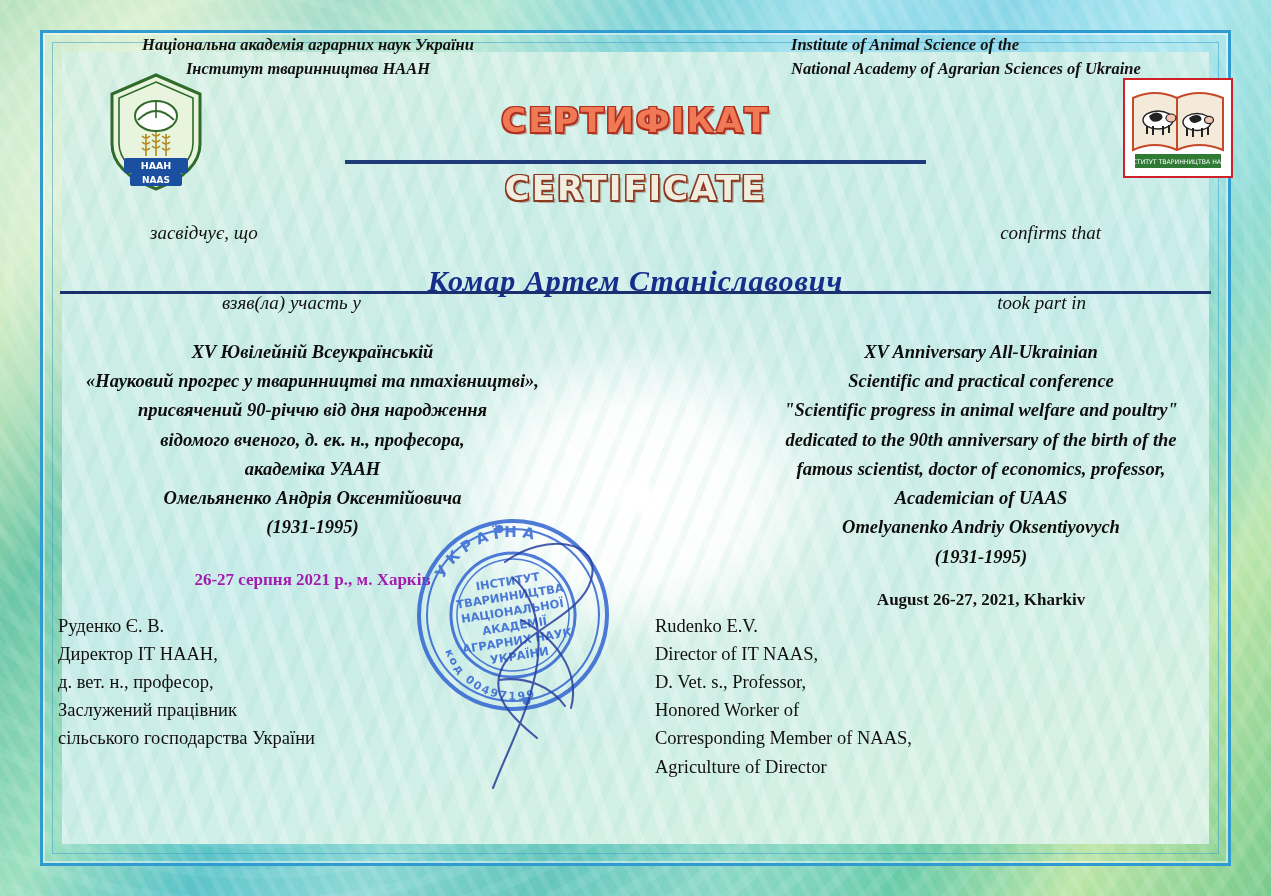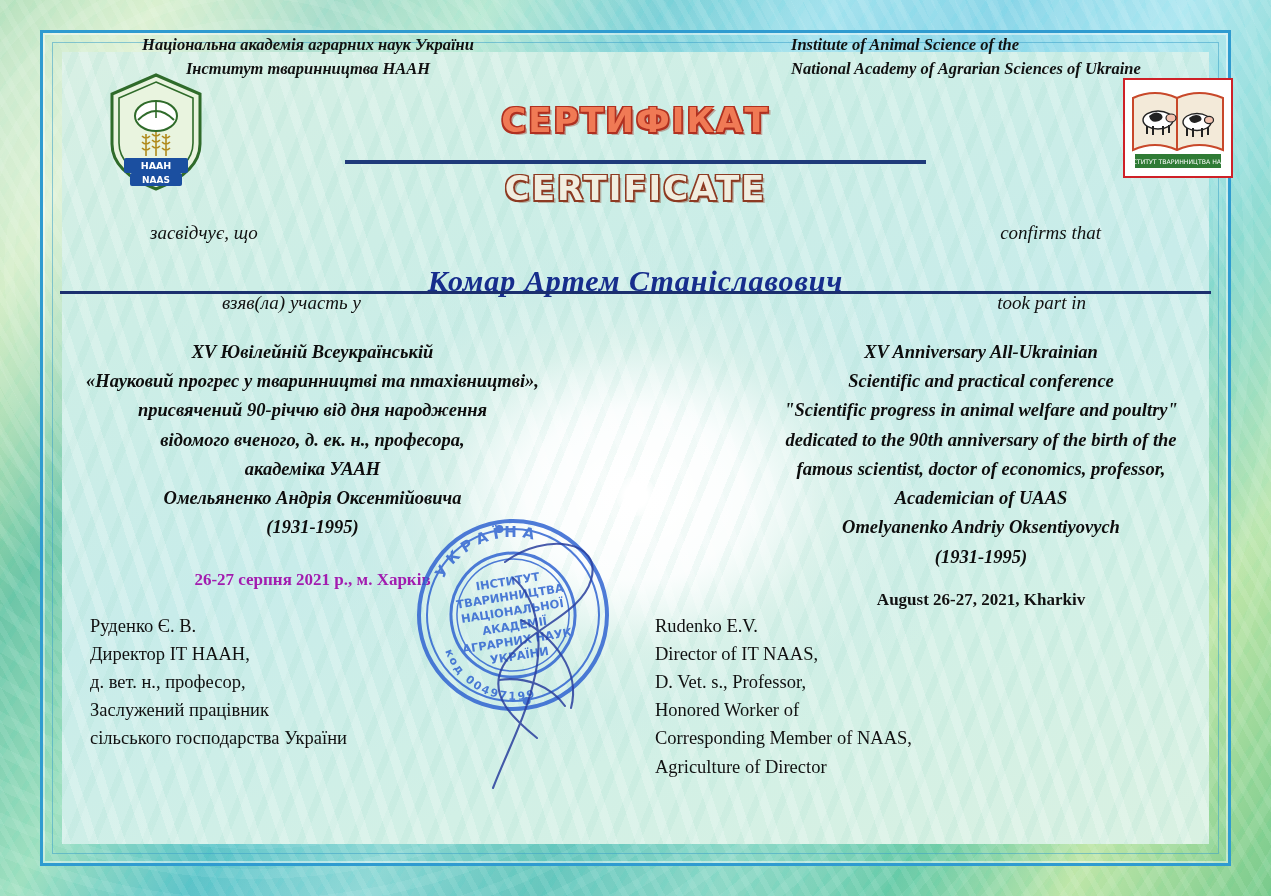--- a/index.html
+++ b/index.html
@@ -268,21 +268,20 @@
     margin-top: 20px;
   }
 
   
   .sig-ua {
     position: absolute;
     left: 58px; top: 612px;
     font-size: 18.5px;
     line-height: 1.52;
     color: #111;
-    margin-left: 32px;
   }
   .sig-en {
     position: absolute;
     left: 655px; top: 612px;
     font-size: 18.5px;
     line-height: 1.52;
     color: #111;
   }
 
   

